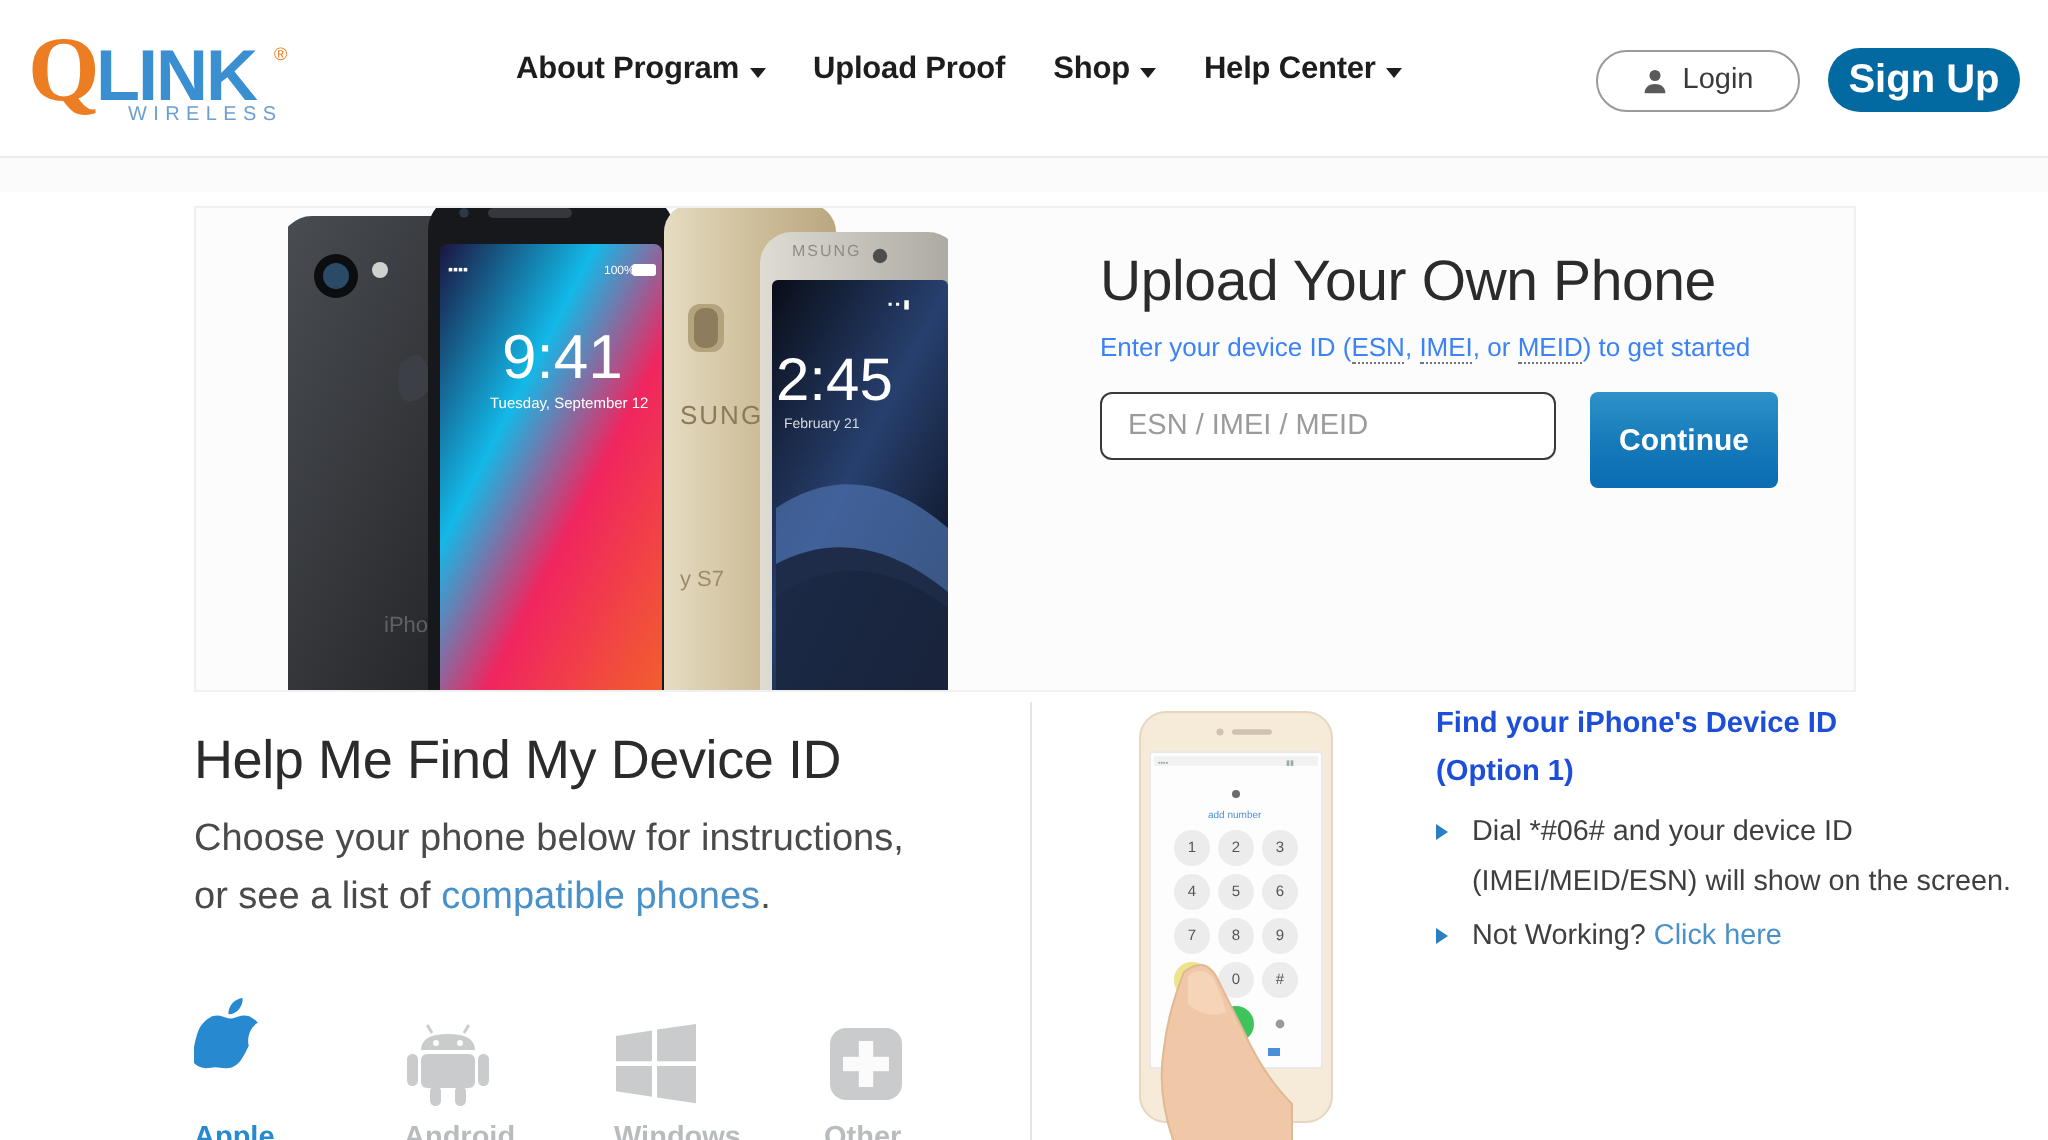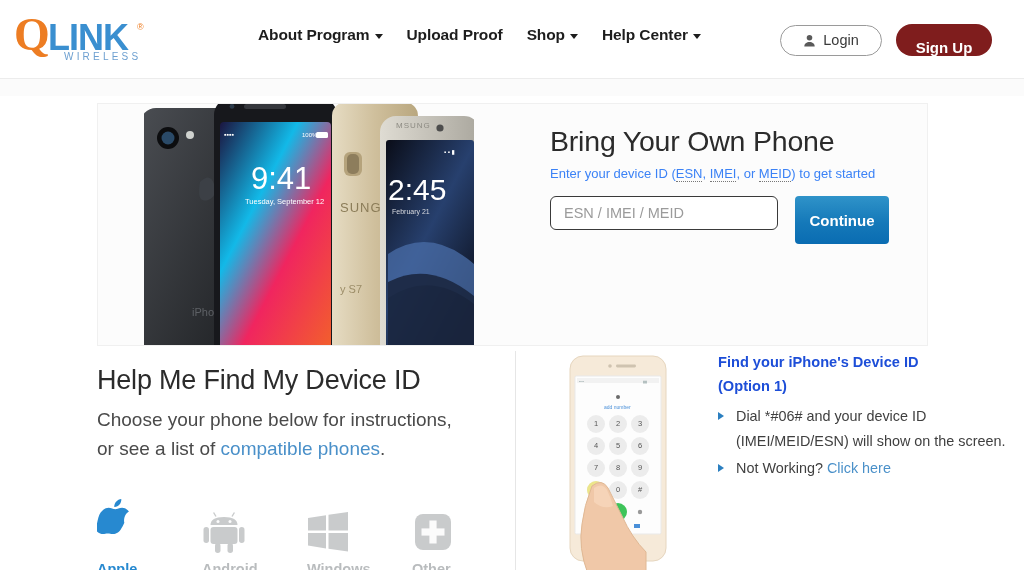--- a/index.html
+++ b/index.html
@@ -58,21 +58,21 @@
     width: 0; height: 0;
     border-left: 4.5px solid transparent;
     border-right: 4.5px solid transparent;
     border-top: 5px solid #1d1d1d;
     display: inline-block;
     margin-top: 2px;
   }
 
   .auth {
     position: absolute;
-    right: 32px;
+    right: 14px;
     top: 24px;
     display: flex;
     align-items: center;
     gap: 14px;
   }
   .btn-login {
     display: flex;
     align-items: center;
     justify-content: center;
     gap: 7px;
@@ -80,28 +80,28 @@
     height: 31px;
     border: 1px solid #9a9a9a;
     border-radius: 16px;
     background: #fff;
     font-size: 14.5px;
     color: #3a3a3a;
     cursor: pointer;
   }
   .btn-signup {
     display: flex;
-    align-items: flex-end;
+    align-items: center;
     justify-content: center;
     width: 96px;
     height: 32px;
     border-radius: 16px;
-    background: #7f1d1d;
+    background: #0369a1;
     color: #fff;
-    font-size: 15px;
+    font-size: 20px;
     font-weight: bold;
     cursor: pointer;
   }
 
   
   .page {
     position: relative;
     width: 1024px;
     height: 492px;
     background: #ffffff;
@@ -404,21 +404,21 @@
         <circle cx="296" cy="24" r="3.6" fill="#4d4d4d"></circle>
         <text x="300" y="50" font-family="Liberation Sans, sans-serif" font-size="6" fill="#ffffff">▪ ▪ ▮</text>
         <text x="244" y="96" font-family="Liberation Sans, sans-serif" font-size="30" fill="#ffffff">2:45</text>
         <text x="248" y="110" font-family="Liberation Sans, sans-serif" font-size="7" fill="#d8dae0">February 21</text>
         <path d="M244 150 q42 -28 86 10 l0 40 q-44 -34 -86 -6z" fill="#4a6ea8" opacity="0.75"></path>
         <path d="M244 178 q42 -22 86 14 l0 54 l-86 0z" fill="#1b2740" opacity="0.9"></path>
       </svg>
     </div>
 
     <div class="hero-right">
-      <div class="hero-title">Bring Your Own Phone</div>
+      <div class="hero-title">Upload Your Own Phone</div>
       <div class="hero-sub">
         <span>Enter your device ID (</span><span class="abbr">ESN</span><span>, </span><span class="abbr">IMEI</span><span>, or </span><span class="abbr">MEID</span><span>) to get started</span>
       </div>
       <div class="hero-form">
         <input class="id-input" type="text" placeholder="ESN / IMEI / MEID" style="">
         <button class="btn-continue">Continue</button>
       </div>
     </div>
 
   </div>

